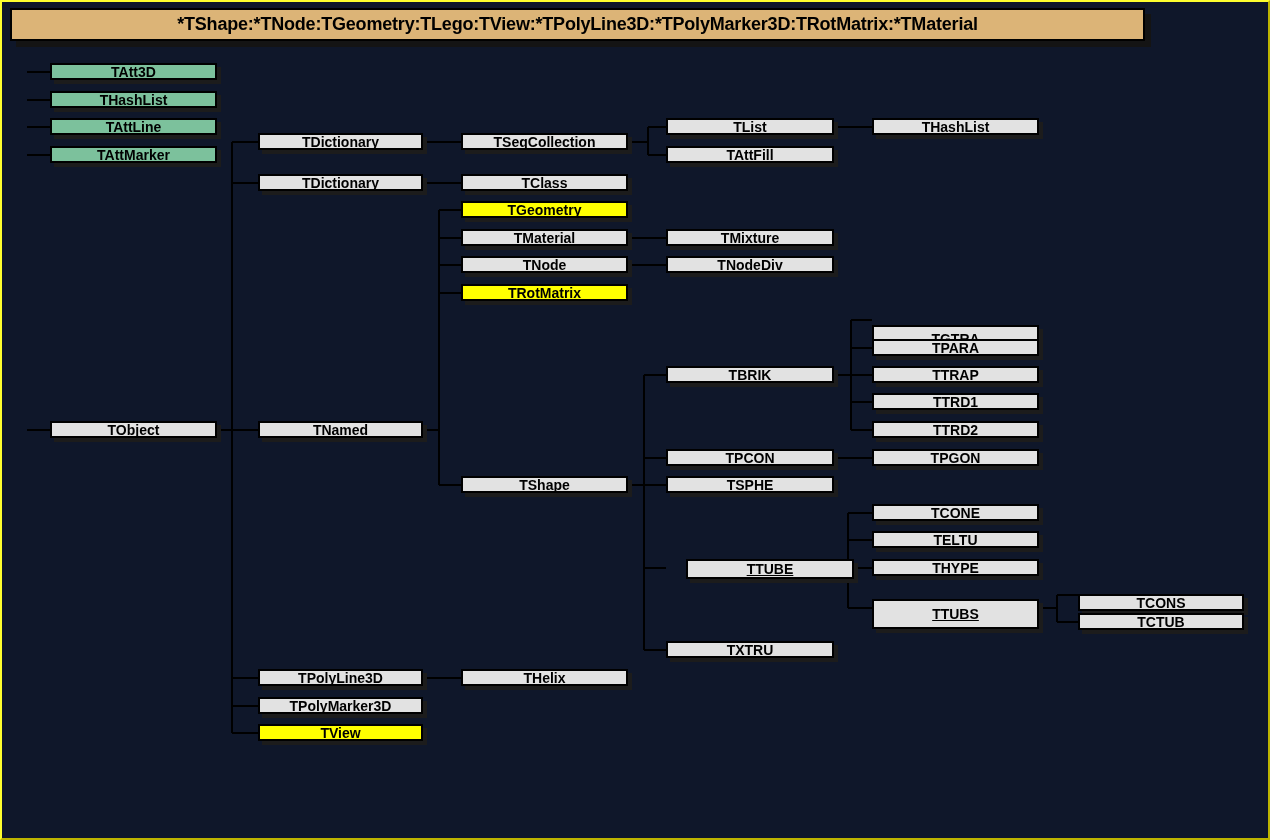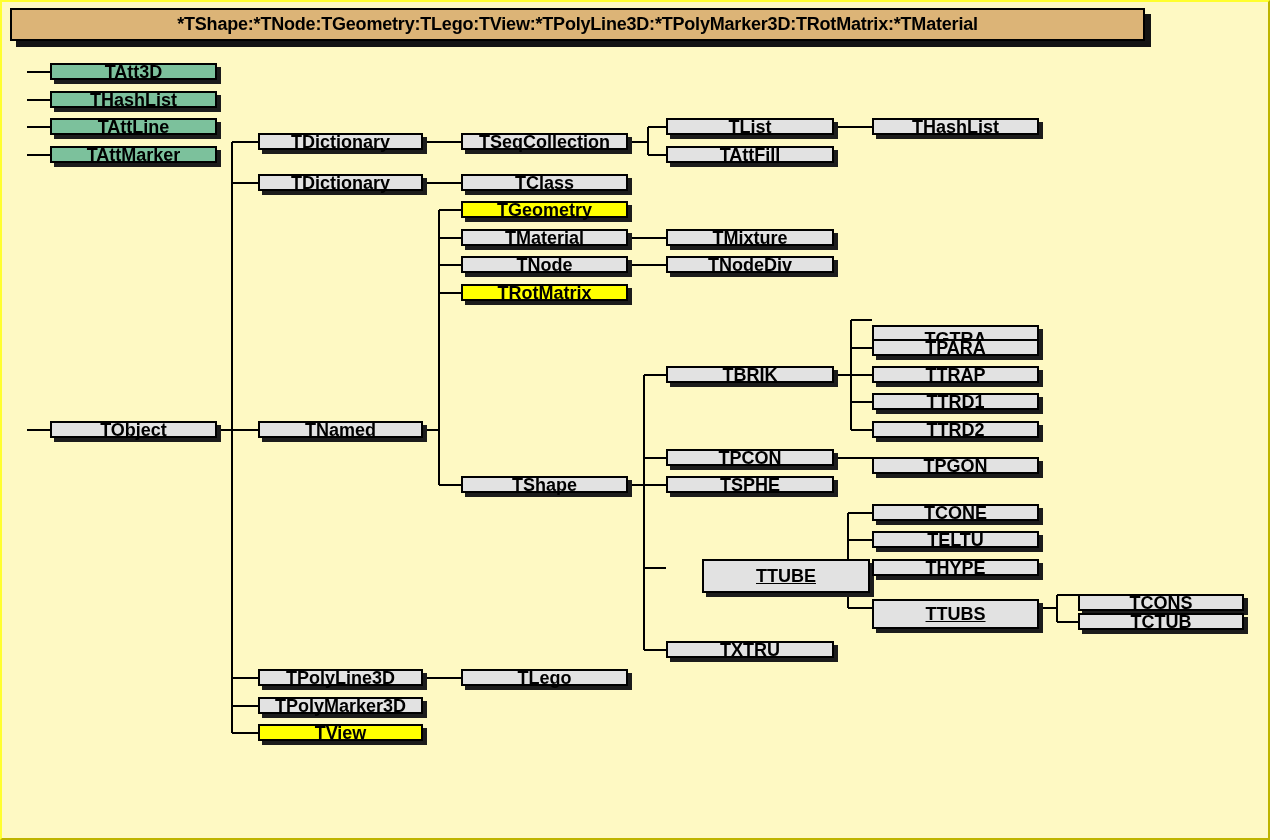--- a/index.html
+++ b/index.html
@@ -15,29 +15,29 @@
     border:2px solid #000;box-sizing:border-box;
     box-shadow:6px 6px 0 #141414;
     font-weight:bold;font-size:18px;letter-spacing:-0.2px;color:#000;
     white-space:nowrap;
   }
   #connectors{position:absolute;left:0;top:0;pointer-events:none;}
   .node{
     position:absolute;display:flex;align-items:center;justify-content:center;
     box-sizing:border-box;border:2px solid #000;
     box-shadow:4px 4px 0 #1c1c1c;
-    font-weight:bold;font-size:18px;color:#000;
+    font-weight:bold;font-size:14px;color:#000;
     text-decoration:underline;white-space:nowrap;cursor:pointer;
     line-height:1;
   }
 </style>
 </head>
 <body>
 
-<div id="canvas" style="background: #fef9c3; border-color: rgb(255, 255, 46) rgb(189, 180, 0) rgb(189, 180, 0) rgb(255, 255, 46); padding-left: 17px;">
+<div id="canvas" style="background: #0f172a; border-color: rgb(255, 255, 46) rgb(189, 180, 0) rgb(189, 180, 0) rgb(255, 255, 46); padding-left: 17px;">
   <div id="title-bar" style="left: 8px; top: 6px; width: 1135px; height: 33px; background: rgb(220, 180, 119);">*TShape:*TNode:TGeometry:TLego:TView:*TPolyLine3D:*TPolyMarker3D:TRotMatrix:*TMaterial</div>
   <svg id="connectors" width="1270" height="840">
       <line x1="25" y1="70" x2="48" y2="70" stroke="#000000" stroke-width="1.2" shape-rendering="crispEdges"></line>
       <line x1="25" y1="98" x2="48" y2="98" stroke="#000000" stroke-width="1.2" shape-rendering="crispEdges"></line>
       <line x1="25" y1="125" x2="48" y2="125" stroke="#000000" stroke-width="1.2" shape-rendering="crispEdges"></line>
       <line x1="25" y1="153" x2="48" y2="153" stroke="#000000" stroke-width="1.2" shape-rendering="crispEdges"></line>
       <line x1="25" y1="428" x2="48" y2="428" stroke="#000000" stroke-width="1.2" shape-rendering="crispEdges"></line>
       <line x1="215" y1="428" x2="230" y2="428" stroke="#000000" stroke-width="1.2" shape-rendering="crispEdges"></line>
       <line x1="230" y1="140" x2="256" y2="140" stroke="#000000" stroke-width="1.2" shape-rendering="crispEdges"></line>
       <line x1="230" y1="181" x2="256" y2="181" stroke="#000000" stroke-width="1.2" shape-rendering="crispEdges"></line>
@@ -108,37 +108,37 @@
       <div class="node" style="left: 256px; top: 667px; width: 165px; height: 17px; background: rgb(226, 226, 226); box-shadow: rgb(28, 28, 28) 4px 4px 0px;">TPolyLine3D</div>
       <div class="node" style="left: 256px; top: 695px; width: 165px; height: 17px; background: rgb(226, 226, 226); box-shadow: rgb(28, 28, 28) 4px 4px 0px;">TPolyMarker3D</div>
       <div class="node" style="left: 256px; top: 722px; width: 165px; height: 17px; background: rgb(255, 255, 0); box-shadow: rgb(28, 28, 28) 4px 4px 0px;">TView</div>
       <div class="node" style="left: 459px; top: 131px; width: 167px; height: 17px; background: rgb(226, 226, 226); box-shadow: rgb(28, 28, 28) 4px 4px 0px;">TSeqCollection</div>
       <div class="node" style="left: 459px; top: 172px; width: 167px; height: 17px; background: rgb(226, 226, 226); box-shadow: rgb(28, 28, 28) 4px 4px 0px;">TClass</div>
       <div class="node" style="left: 459px; top: 199px; width: 167px; height: 17px; background: rgb(255, 255, 0); box-shadow: rgb(28, 28, 28) 4px 4px 0px;">TGeometry</div>
       <div class="node" style="left: 459px; top: 227px; width: 167px; height: 17px; background: rgb(226, 226, 226); box-shadow: rgb(28, 28, 28) 4px 4px 0px;">TMaterial</div>
       <div class="node" style="left: 459px; top: 254px; width: 167px; height: 17px; background: rgb(226, 226, 226); box-shadow: rgb(28, 28, 28) 4px 4px 0px;">TNode</div>
       <div class="node" style="left: 459px; top: 282px; width: 167px; height: 17px; background: rgb(255, 255, 0); box-shadow: rgb(28, 28, 28) 4px 4px 0px;">TRotMatrix</div>
       <div class="node" style="left: 459px; top: 474px; width: 167px; height: 17px; background: rgb(226, 226, 226); box-shadow: rgb(28, 28, 28) 4px 4px 0px;">TShape</div>
-      <div class="node" style="left: 459px; top: 667px; width: 167px; height: 17px; background: rgb(226, 226, 226); box-shadow: rgb(28, 28, 28) 4px 4px 0px;">TLego</div>
+      <div class="node" style="left: 459px; top: 667px; width: 167px; height: 17px; background: rgb(226, 226, 226); box-shadow: rgb(28, 28, 28) 4px 4px 0px;">THelix</div>
       <div class="node" style="left: 664px; top: 116px; width: 168px; height: 17px; background: rgb(226, 226, 226); box-shadow: rgb(28, 28, 28) 4px 4px 0px;">TList</div>
       <div class="node" style="left: 664px; top: 144px; width: 168px; height: 17px; background: rgb(226, 226, 226); box-shadow: rgb(28, 28, 28) 4px 4px 0px;">TAttFill</div>
       <div class="node" style="left: 664px; top: 227px; width: 168px; height: 17px; background: rgb(226, 226, 226); box-shadow: rgb(28, 28, 28) 4px 4px 0px;">TMixture</div>
       <div class="node" style="left: 664px; top: 254px; width: 168px; height: 17px; background: rgb(226, 226, 226); box-shadow: rgb(28, 28, 28) 4px 4px 0px;">TNodeDiv</div>
       <div class="node" style="left: 664px; top: 364px; width: 168px; height: 17px; background: rgb(226, 226, 226); box-shadow: rgb(28, 28, 28) 4px 4px 0px;">TBRIK</div>
       <div class="node" style="left: 664px; top: 447px; width: 168px; height: 17px; background: rgb(226, 226, 226); box-shadow: rgb(28, 28, 28) 4px 4px 0px;">TPCON</div>
       <div class="node" style="left: 664px; top: 474px; width: 168px; height: 17px; background: rgb(226, 226, 226); box-shadow: rgb(28, 28, 28) 4px 4px 0px;">TSPHE</div>
-      <div class="node" style="left: 700px; top: 557px; width: 168px; height: 34px; background: rgb(226, 226, 226); box-shadow: rgb(28, 28, 28) 4px 4px 0px;">TTUBE</div>
+      <div class="node" style="left: 684px; top: 557px; width: 168px; height: 20px; background: rgb(226, 226, 226); box-shadow: rgb(28, 28, 28) 4px 4px 0px;">TTUBE</div>
       <div class="node" style="left: 664px; top: 639px; width: 168px; height: 17px; background: rgb(226, 226, 226); box-shadow: rgb(28, 28, 28) 4px 4px 0px;">TXTRU</div>
       <div class="node" style="left: 870px; top: 116px; width: 167px; height: 17px; background: rgb(226, 226, 226); box-shadow: rgb(28, 28, 28) 4px 4px 0px;">THashList</div>
       <div class="node" style="left: 870px; top: 323px; width: 167px; height: 27px; background: rgb(226, 226, 226); box-shadow: rgb(28, 28, 28) 4px 4px 0px;">TGTRA</div>
       <div class="node" style="left: 870px; top: 337px; width: 167px; height: 17px; background: rgb(226, 226, 226); box-shadow: rgb(28, 28, 28) 4px 4px 0px;">TPARA</div>
       <div class="node" style="left: 870px; top: 364px; width: 167px; height: 17px; background: rgb(226, 226, 226); box-shadow: rgb(28, 28, 28) 4px 4px 0px;">TTRAP</div>
       <div class="node" style="left: 870px; top: 391px; width: 167px; height: 17px; background: rgb(226, 226, 226); box-shadow: rgb(28, 28, 28) 4px 4px 0px;">TTRD1</div>
       <div class="node" style="left: 870px; top: 419px; width: 167px; height: 17px; background: rgb(226, 226, 226); box-shadow: rgb(28, 28, 28) 4px 4px 0px;">TTRD2</div>
-      <div class="node" style="left: 870px; top: 447px; width: 167px; height: 17px; background: rgb(226, 226, 226); box-shadow: rgb(28, 28, 28) 4px 4px 0px; margin-top: 8px;">TPGON</div>
+      <div class="node" style="left: 870px; top: 447px; width: 167px; height: 17px; background: rgb(226, 226, 226); box-shadow: rgb(28, 28, 28) 4px 4px 0px;">TPGON</div>
       <div class="node" style="left: 870px; top: 502px; width: 167px; height: 17px; background: rgb(226, 226, 226); box-shadow: rgb(28, 28, 28) 4px 4px 0px;">TCONE</div>
       <div class="node" style="left: 870px; top: 529px; width: 167px; height: 17px; background: rgb(226, 226, 226); box-shadow: rgb(28, 28, 28) 4px 4px 0px;">TELTU</div>
       <div class="node" style="left: 870px; top: 557px; width: 167px; height: 17px; background: rgb(226, 226, 226); box-shadow: rgb(28, 28, 28) 4px 4px 0px;">THYPE</div>
       <div class="node" style="left: 870px; top: 597px; width: 167px; height: 30px; background: rgb(226, 226, 226); box-shadow: rgb(28, 28, 28) 4px 4px 0px;">TTUBS</div>
       <div class="node" style="left: 1076px; top: 584px; width: 166px; height: 17px; background: rgb(226, 226, 226); box-shadow: rgb(28, 28, 28) 4px 4px 0px; margin-top: 8px;">TCONS</div>
       <div class="node" style="left: 1076px; top: 611px; width: 166px; height: 17px; background: rgb(226, 226, 226); box-shadow: rgb(28, 28, 28) 4px 4px 0px;">TCTUB</div>
     </div>
 </div>
 
 </body></html>

